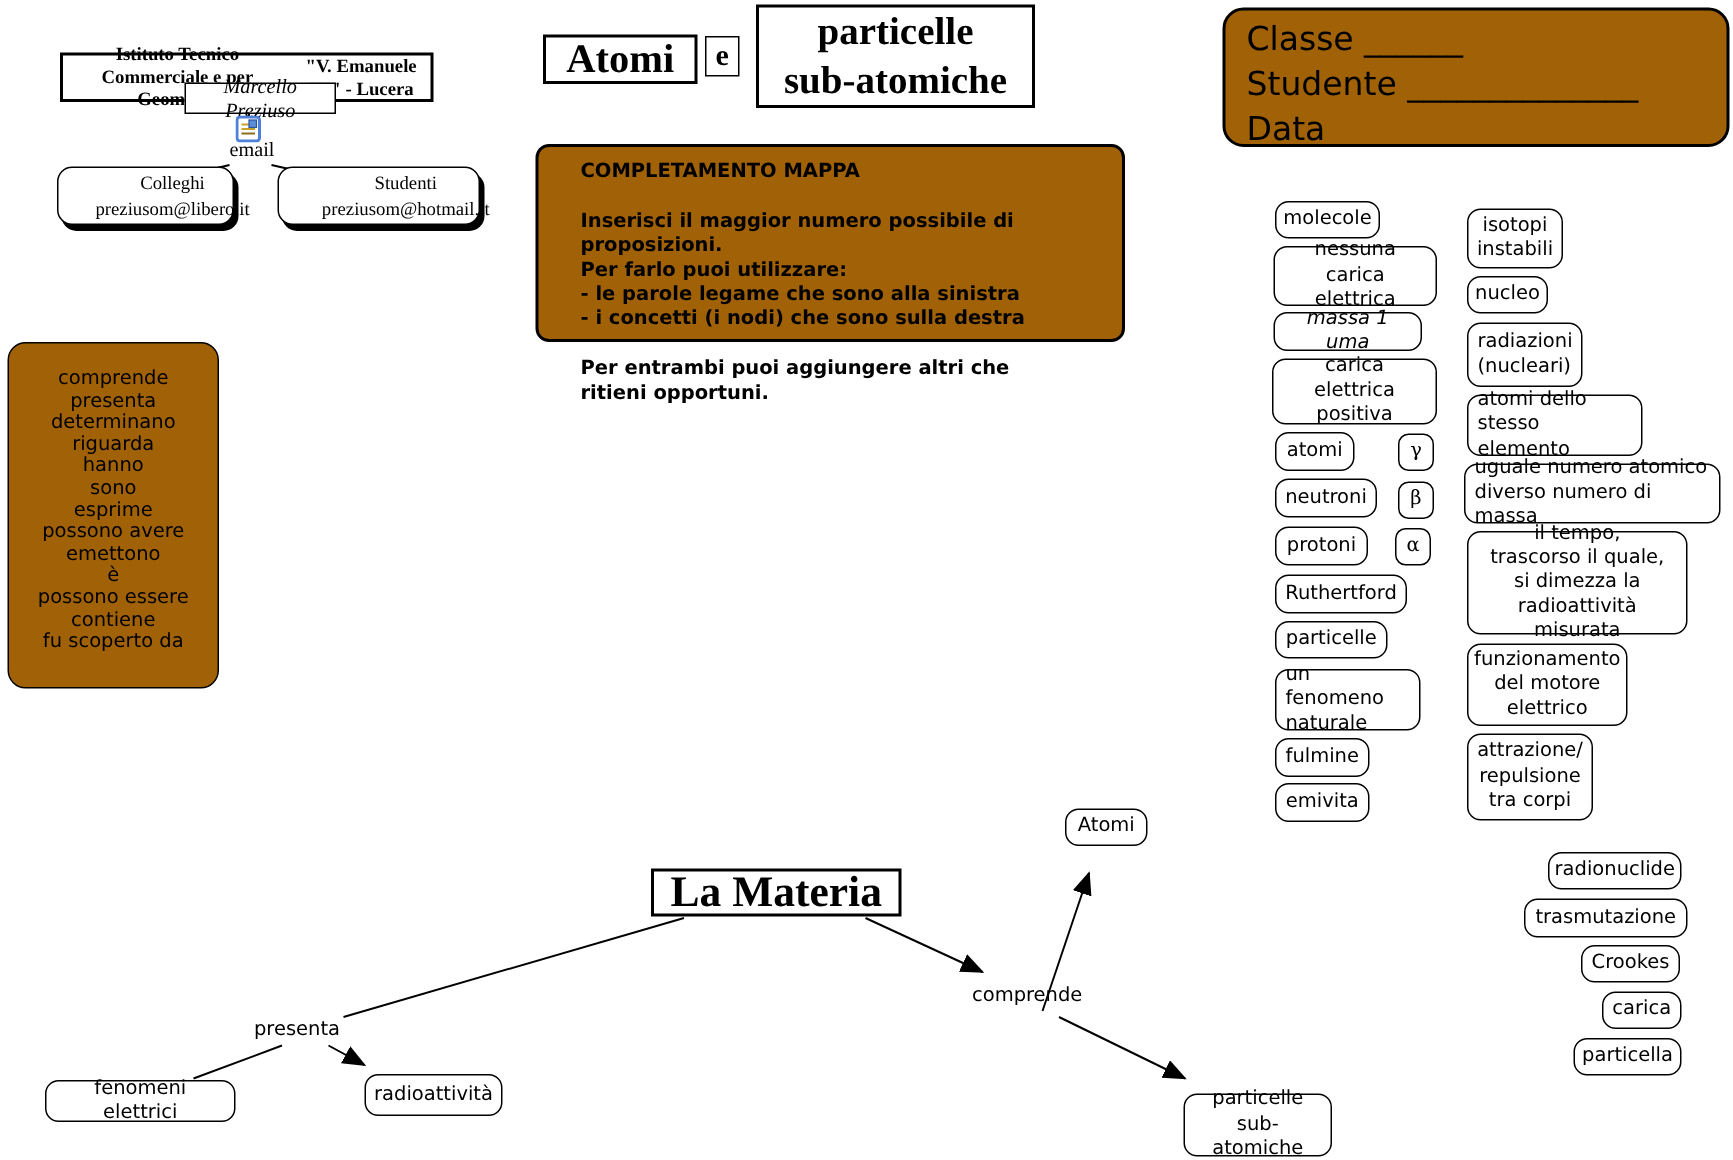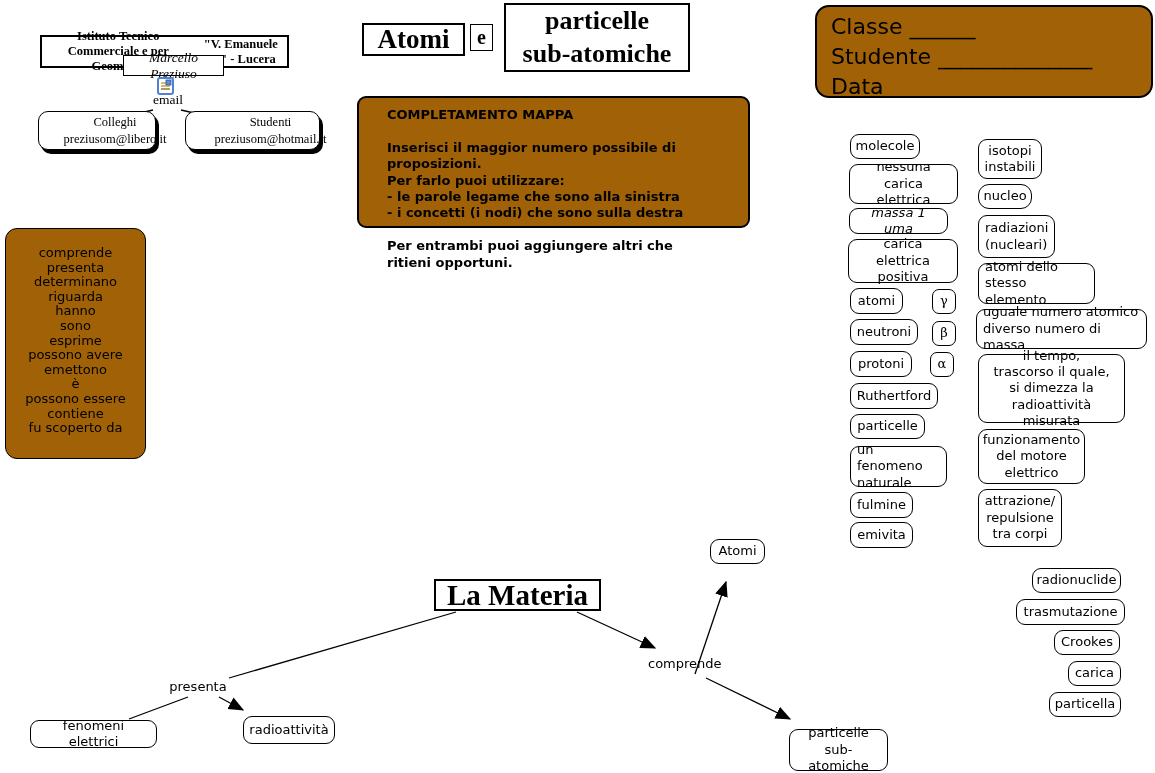--- a/index.html
+++ b/index.html
@@ -122,21 +122,21 @@
 naturale</div>
   <div class="abs cbox node" style="left:850px;top:492px;width:63px;height:26px;">fulmine</div>
   <div class="abs cbox node" style="left:850px;top:522px;width:63px;height:26px;">emivita</div>
 
   <div class="abs cbox greek node" style="left:932px;top:289px;width:24px;height:25px;">γ</div>
   <div class="abs cbox greek node" style="left:932px;top:321px;width:24px;height:25px;">β</div>
   <div class="abs cbox greek node" style="left:930px;top:352px;width:24px;height:25px;">α</div>
 
   <div class="abs cbox node" style="left:978px;top:139px;width:64px;height:40px;">isotopi
 instabili</div>
-  <div class="abs cbox node" style="left:978px;top:184px;width:54px;height:25px;border-radius:11px;">nucleo</div>
+  <div class="abs cbox node" style="left:978px;top:184px;width:54px;height:25px;">nucleo</div>
   <div class="abs cbox tl node" style="left:978px;top:215px;width:77px;height:43px;">radiazioni
 (nucleari)</div>
   <div class="abs cbox tl node" style="left:978px;top:263px;width:117px;height:41px;">atomi dello
 stesso elemento</div>
   <div class="abs cbox tl node" style="left:976px;top:309px;width:171px;height:40px;">uguale numero atomico
 diverso numero di massa</div>
   <div class="abs cbox node" style="left:978px;top:354px;width:147px;height:69px;">il tempo,
 trascorso il quale,
 si dimezza la
 radioattività misurata</div>

